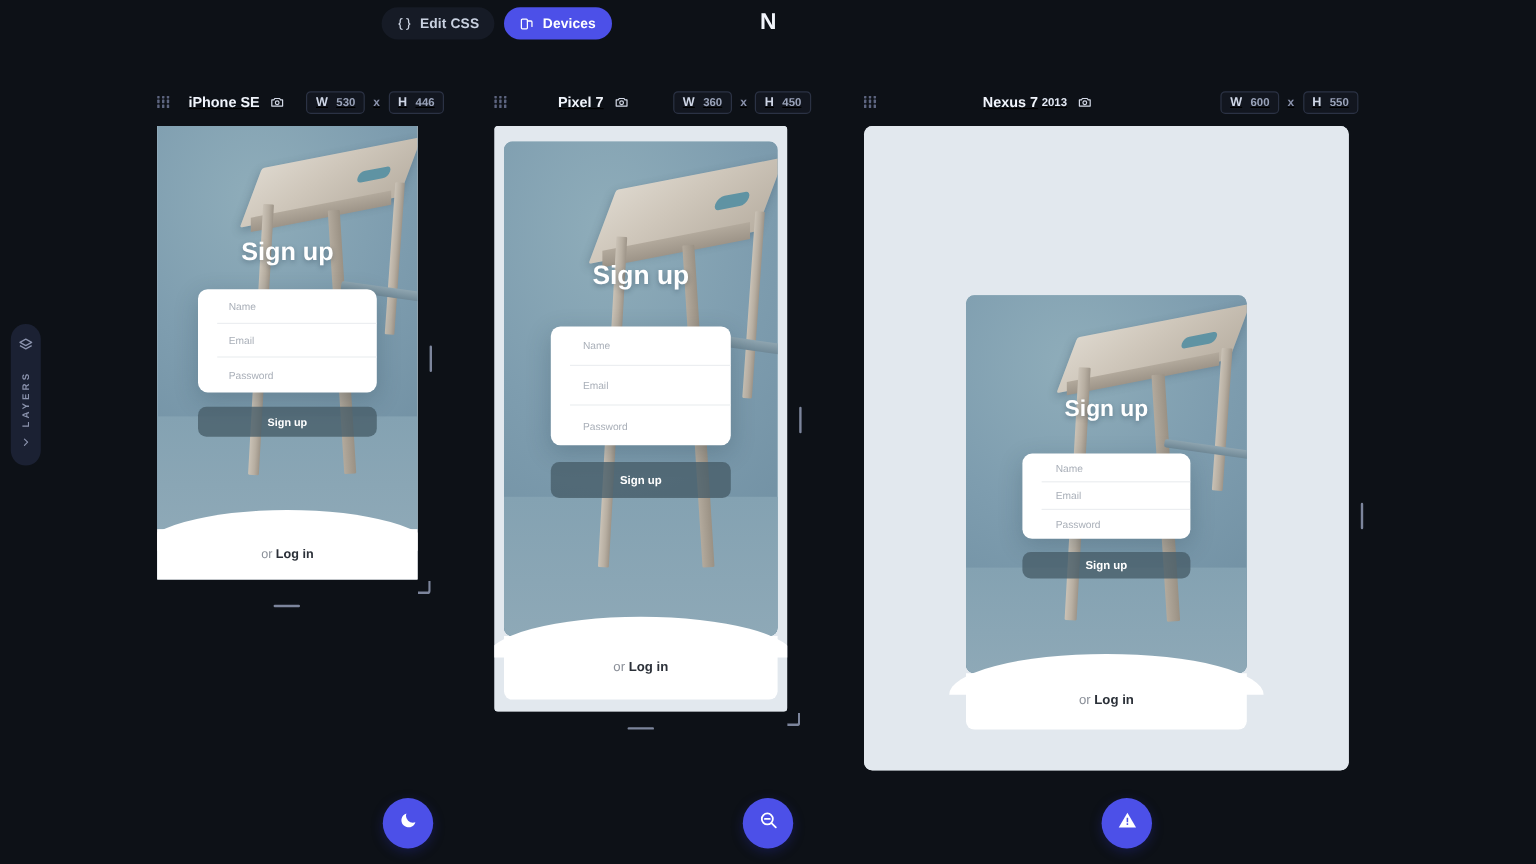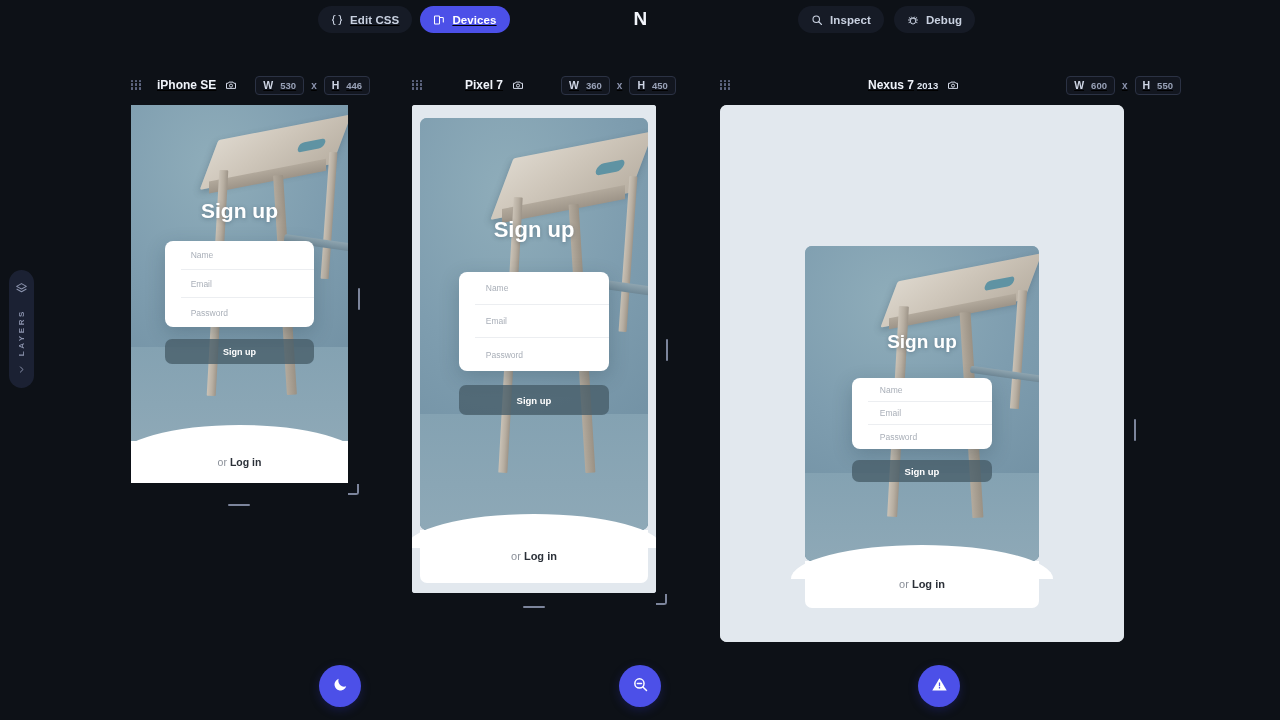--- a/index.html
+++ b/index.html
@@ -12,21 +12,21 @@
   }
   #app { position: relative; width: 1280px; height: 720px; }
 
   
   .toolbar {
     position: absolute; top: 0; left: 0;
     width: 1280px; height: 40px;
     display: flex; align-items: center;
     z-index: 40;
   }
-  .tb-left { position: absolute; left: 318px; top: 6px; display: flex; gap: 8px; align-items: flex-end; text-decoration: underline; }
+  .tb-left { position: absolute; left: 318px; top: 6px; display: flex; gap: 8px; align-items: flex-end; }
   .tb-right { position: absolute; left: 798px; top: 6px; display: flex; gap: 10px; align-items: center; }
   .tb-btn {
     display: flex; align-items: center; gap: 7px;
     height: 27px; padding: 0 13px;
     border-radius: 14px;
     background: #161b26;
     color: #c9d1e0;
     font-size: 11.5px; font-weight: 700;
     letter-spacing: .1px;
     cursor: pointer;
@@ -267,40 +267,20 @@
             <rect x="3" y="4" width="10" height="16" rx="1.6"></rect>
             <path d="M13 7h6a1.6 1.6 0 0 1 1.6 1.6V16"></path>
           </svg>
         </span>
         <span>Devices</span>
       </div>
     </div>
 
     <div class="brand">N</div>
 
-    <div class="tb-right">
-      <div class="tb-btn">
-        <span>
-          <svg width="12" height="12" viewBox="0 0 24 24" fill="none" stroke="currentColor" stroke-width="2.2" stroke-linecap="round">
-            <circle cx="10.5" cy="10.5" r="6.5"></circle>
-              <path d="M15.5 15.5 21 21"></path>
-          </svg>
-        </span>
-        <span>Inspect</span>
-      </div>
-      <div class="tb-btn">
-        <span>
-          <svg width="12" height="12" viewBox="0 0 24 24" fill="none" stroke="currentColor" stroke-width="2" stroke-linecap="round" stroke-linejoin="round">
-            <rect x="7" y="8" width="10" height="12" rx="5"></rect>
-            <path d="M9 6l1.5 2M15 6l-1.5 2M3 12h4M17 12h4M4 17l3-1.5M20 17l-3-1.5M4.5 7.5 7 9M19.5 7.5 17 9"></path>
-          </svg>
-        </span>
-        <span>Debug</span>
-      </div>
-    </div>
   </div>
 
   <div class="layers-rail">
     <span class="rl-icon">
       <svg width="13" height="13" viewBox="0 0 24 24" fill="none" stroke="currentColor" stroke-width="1.9" stroke-linejoin="round">
         <path d="M12 3 21 8l-9 5-9-5 9-5z"></path>
           <path d="M3 13l9 5 9-5"></path>
       </svg>
     </span>
     <span class="layers-label">LAYERS</span>
@@ -483,21 +463,21 @@
         <i></i>
           <i></i>
           <i></i>
           <i></i>
           <i></i>
           <i></i>
           <i></i>
           <i></i>
           <i></i>
       </span>
-      <span class="dev-name" style="margin-left:99px;padding-left:38px;">Nexus 7</span>
+      <span class="dev-name" style="margin-left:50px;padding-left:38px;">Nexus 7</span>
       <span class="dev-year">2013</span>
       <span class="cam-icon" style="margin-left:9px;">
         <svg width="12" height="12" viewBox="0 0 24 24" fill="none" stroke="currentColor" stroke-width="2" stroke-linejoin="round">
           <path d="M3 8.5h3.4L8 6.2h8L17.6 8.5H21v10.3H3z"></path>
             <circle cx="12" cy="13.2" r="3.1"></circle>
         </svg>
       </span>
       <span style="display:inline-flex;align-items:center;gap:7px;margin-left:107px;">
         <span class="dim-box">
           <span class="dim-k">W</span>

